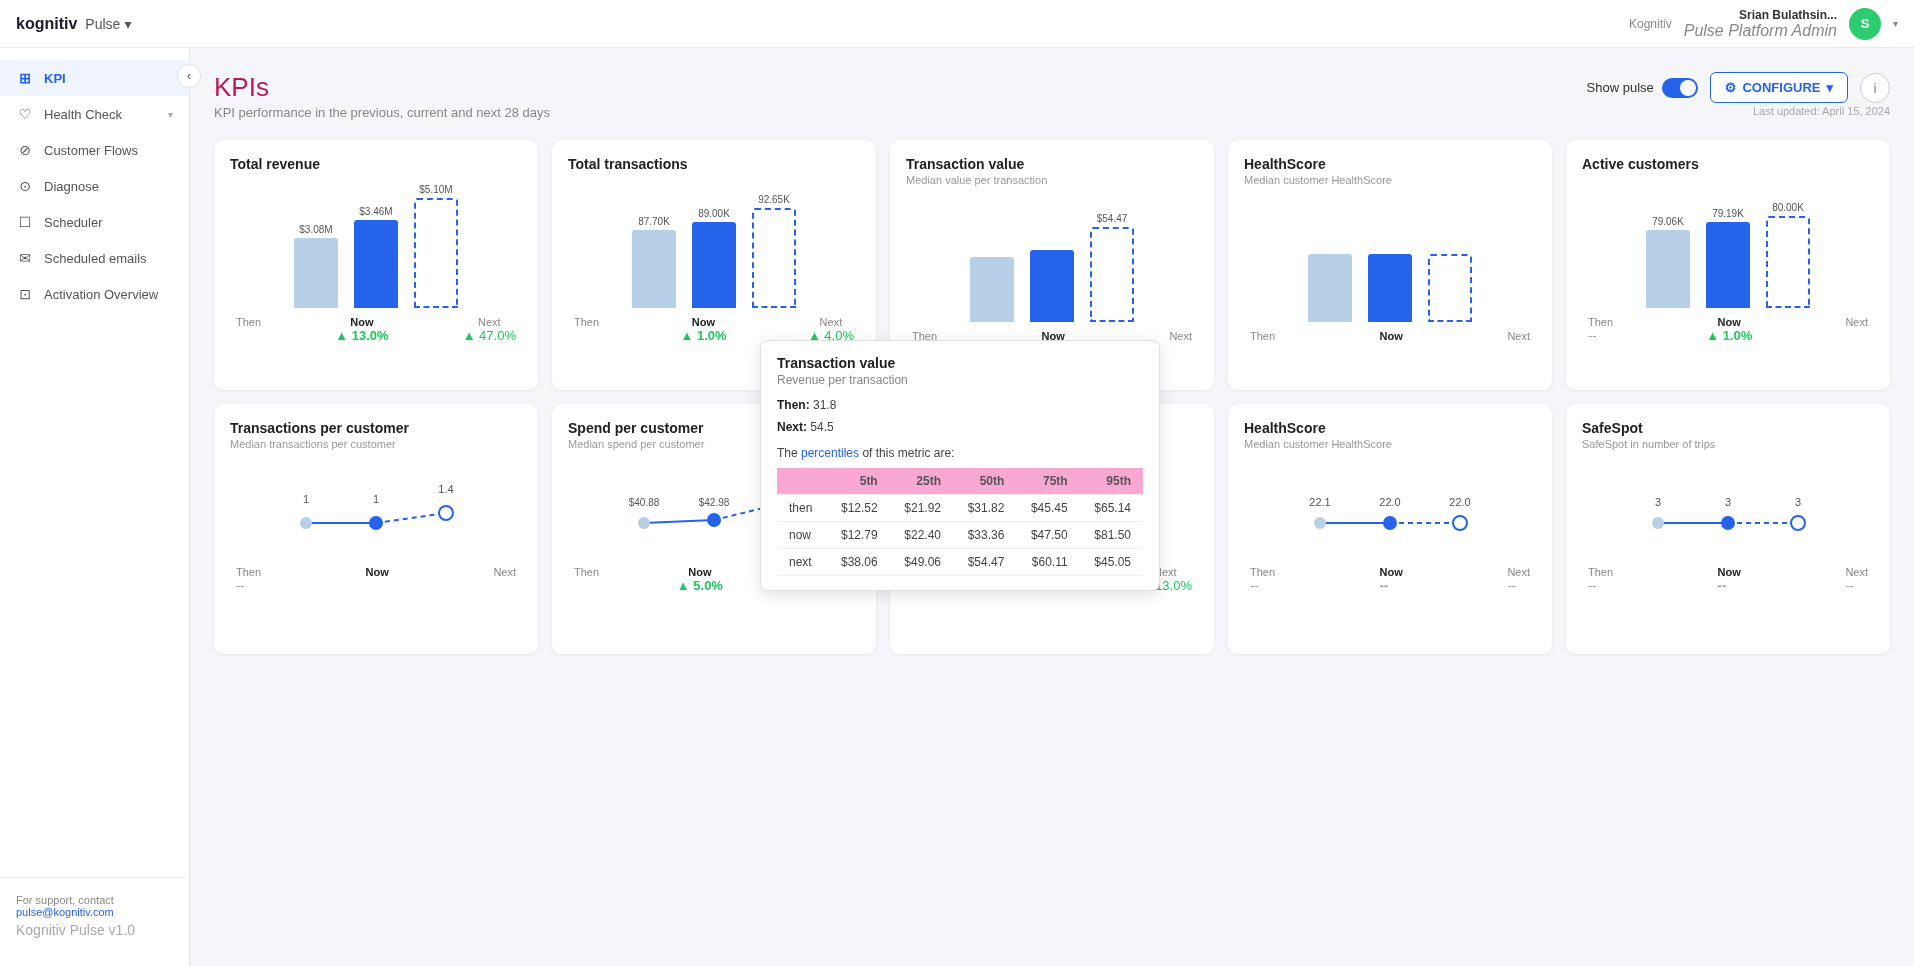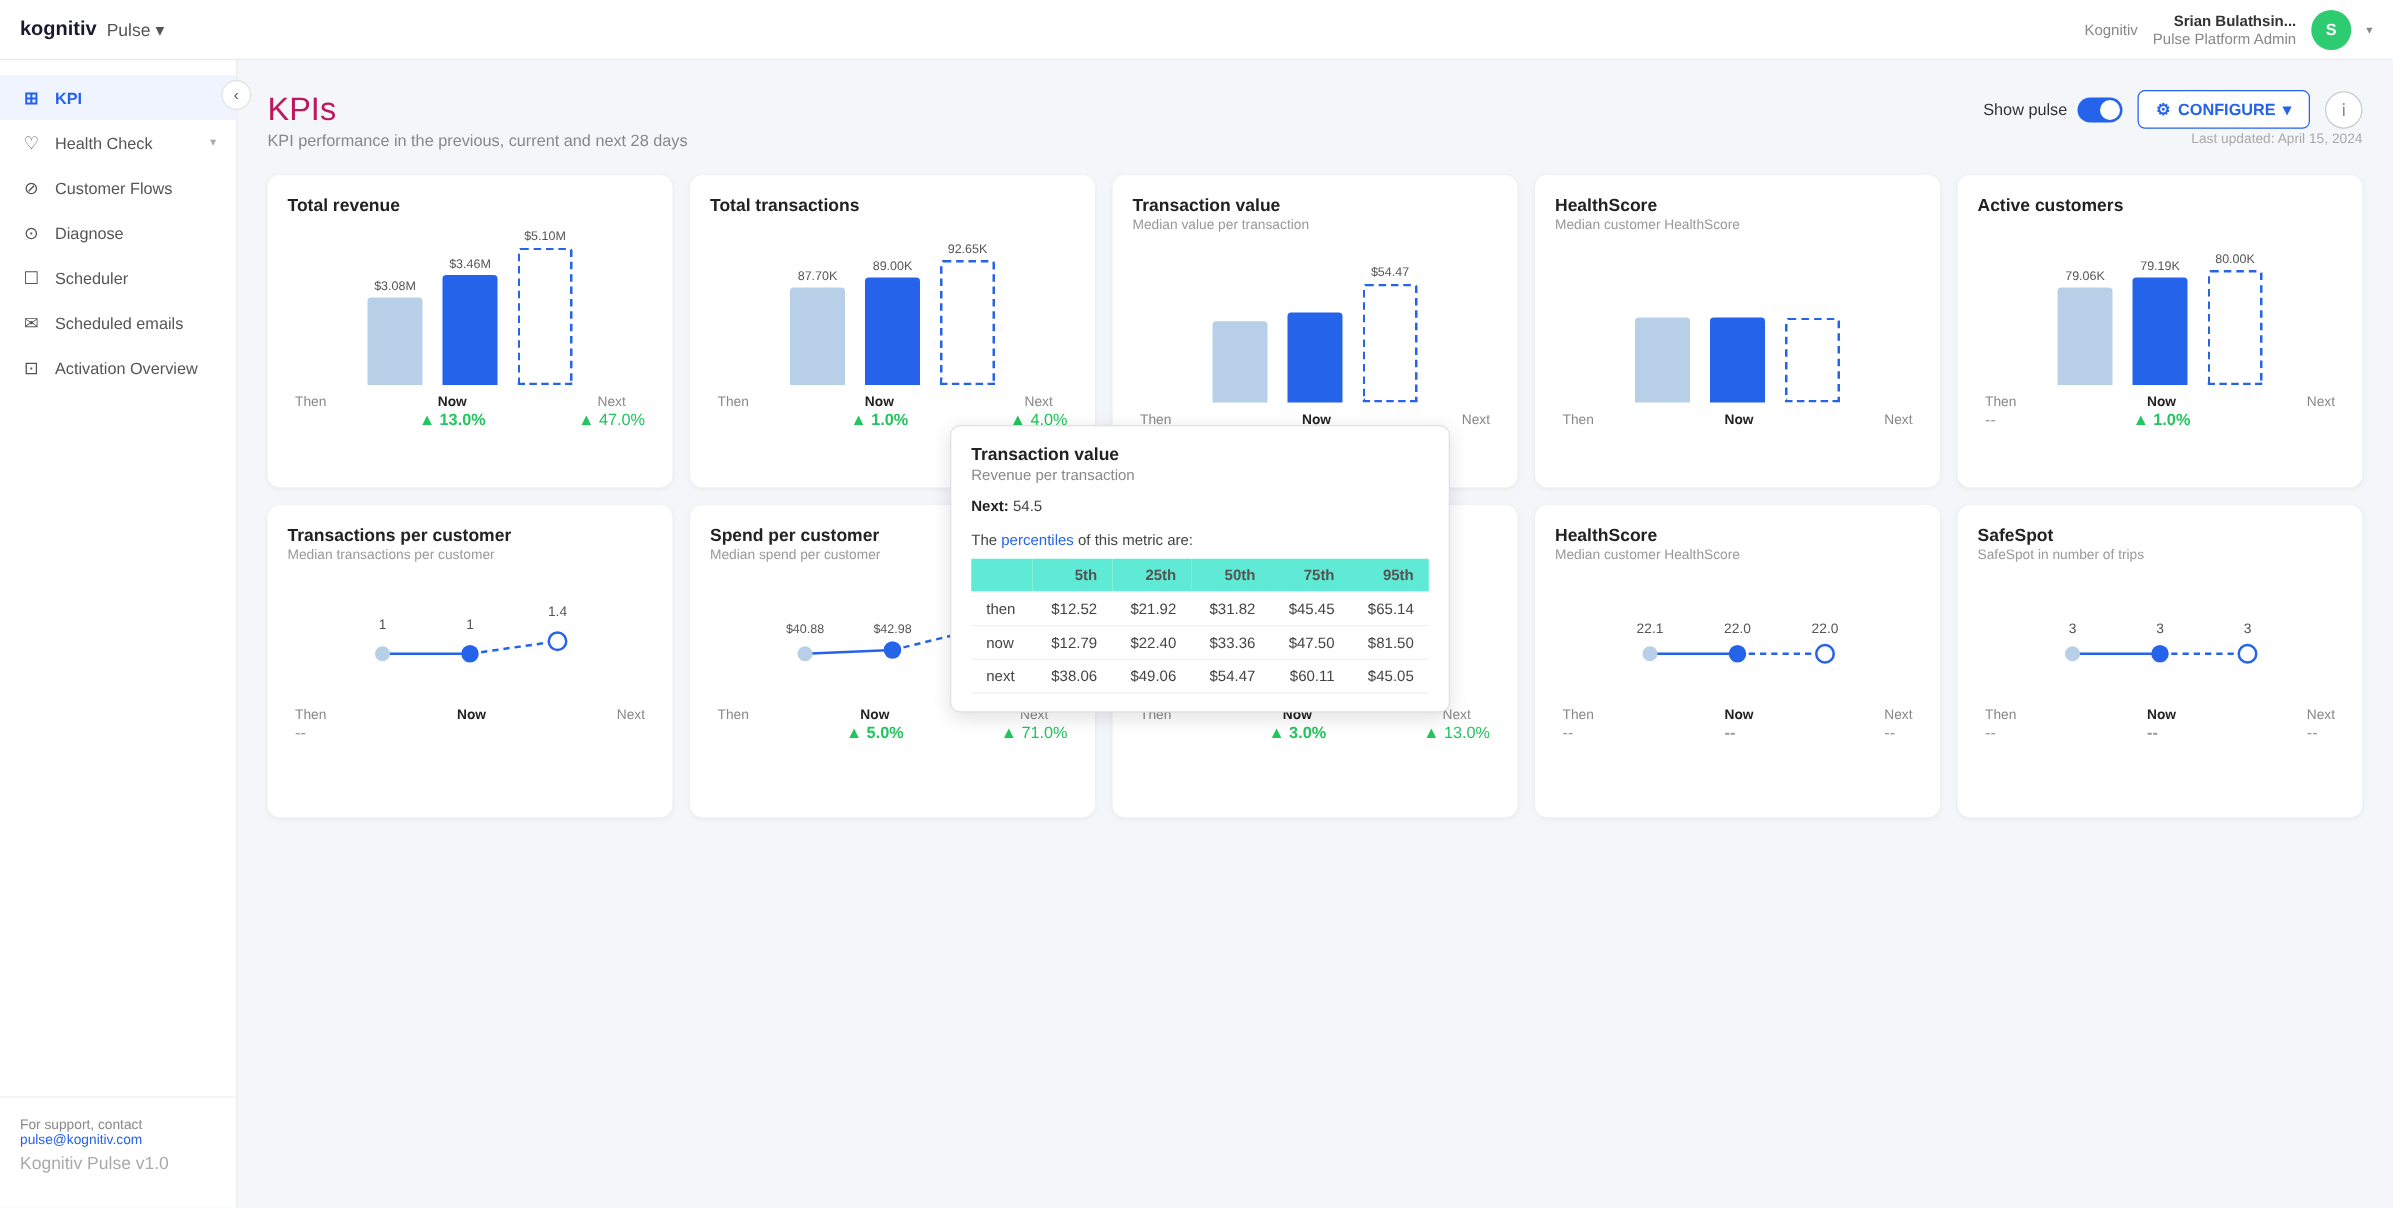--- a/index.html
+++ b/index.html
@@ -10,21 +10,21 @@
       display: flex; align-items: center; justify-content: space-between;
       background: #fff; height: 48px; padding: 0 16px;
       border-bottom: 1px solid #e8eaf0; position: fixed; top: 0; left: 0; right: 0; z-index: 100;
     }
     .topnav-left { display: flex; align-items: center; gap: 8px; }
     .logo-text { font-weight: 700; font-size: 16px; color: #1a1a2e; }
     .pulse-label { font-size: 14px; color: #555; display: flex; align-items: center; gap: 4px; }
     .topnav-right { display: flex; align-items: center; gap: 12px; }
     .user-info { text-align: right; }
     .user-name { font-size: 12px; font-weight: 600; color: #333; }
-    .user-role { font-size: 12px; color: #888; }
+    .user-role { font-size: 16px; color: #888; font-style: italic; }
     .avatar { width: 32px; height: 32px; border-radius: 50%; background: #2ecc71; display: flex; align-items: center; justify-content: center; color: #fff; font-weight: 700; font-size: 13px; }
     .chevron-icon { color: #888; font-size: 10px; }
 
     
     .sidebar {
       position: fixed; top: 48px; left: 0; bottom: 0; width: 190px;
       background: #fff; border-right: 1px solid #e8eaf0; padding: 12px 0;
       display: flex; flex-direction: column;
     }
     .sidebar-collapse-btn {
@@ -85,21 +85,21 @@
       padding: 14px 16px; box-shadow: 0 4px 16px rgba(0,0,0,0.12);
       z-index: 50; width: 400px; left: 760px; top: 340px;
     }
     .tooltip-title { font-size: 14px; font-weight: 700; color: #222; margin-bottom: 2px; }
     .tooltip-sub { font-size: 12px; color: #888; margin-bottom: 8px; }
     .tooltip-row { font-size: 12px; color: #444; line-height: 1.8; }
     .tooltip-row strong { color: #222; }
     .tooltip-percentile { margin-top: 8px; font-size: 12px; color: #444; }
     .tooltip-percentile em { color: #2563eb; font-style: normal; font-weight: 400; }
     .percentile-table { width: 100%; border-collapse: collapse; margin-top: 8px; font-size: 12px; }
-    .percentile-table th { padding: 6px 12px; text-align: right; color: #555; font-weight: 600; background: #5eead4; border-bottom: 1px solid #eee; }
+    .percentile-table th { padding: 6px 12px; text-align: right; color: #555; font-weight: 600; background: #f9a8d4; border-bottom: 1px solid #eee; }
     .percentile-table th:first-child { text-align: left; }
     .percentile-table td { padding: 6px 12px; text-align: right; color: #444; border-bottom: 1px solid #f0f0f0; }
     .percentile-table td:first-child { text-align: left; font-weight: 500; }
 
     .header-right-stack { display: flex; flex-direction: column; align-items: flex-end; }
 
     .badge-delta { display: flex; align-items: center; gap: 3px; font-size: 13px; color: #22c55e; }
     .badge-delta.neutral { color: #999; }
     .chart-labels { display: flex; justify-content: space-between; padding: 0 6px; }
     .chart-label { font-size: 11px; color: #888; text-align: center; }
@@ -342,20 +342,24 @@
         </div>
         <div class="chart-label">Next</div>
       </div>
     </div>
 
   </div>
 
   <div class="tooltip">
     <div class="tooltip-title">Transaction value</div>
     <div class="tooltip-sub">Revenue per transaction</div>
+    <div class="tooltip-row">
+      <strong>Then:</strong>
+      <span>31.8</span>
+    </div>
     <div class="tooltip-row">
       <strong>Next:</strong>
       <span>54.5</span>
     </div>
     <div class="tooltip-percentile">
       The <em>percentiles</em> of this metric are:
     </div>
     <table class="percentile-table">
       <thead>
         <tr>

